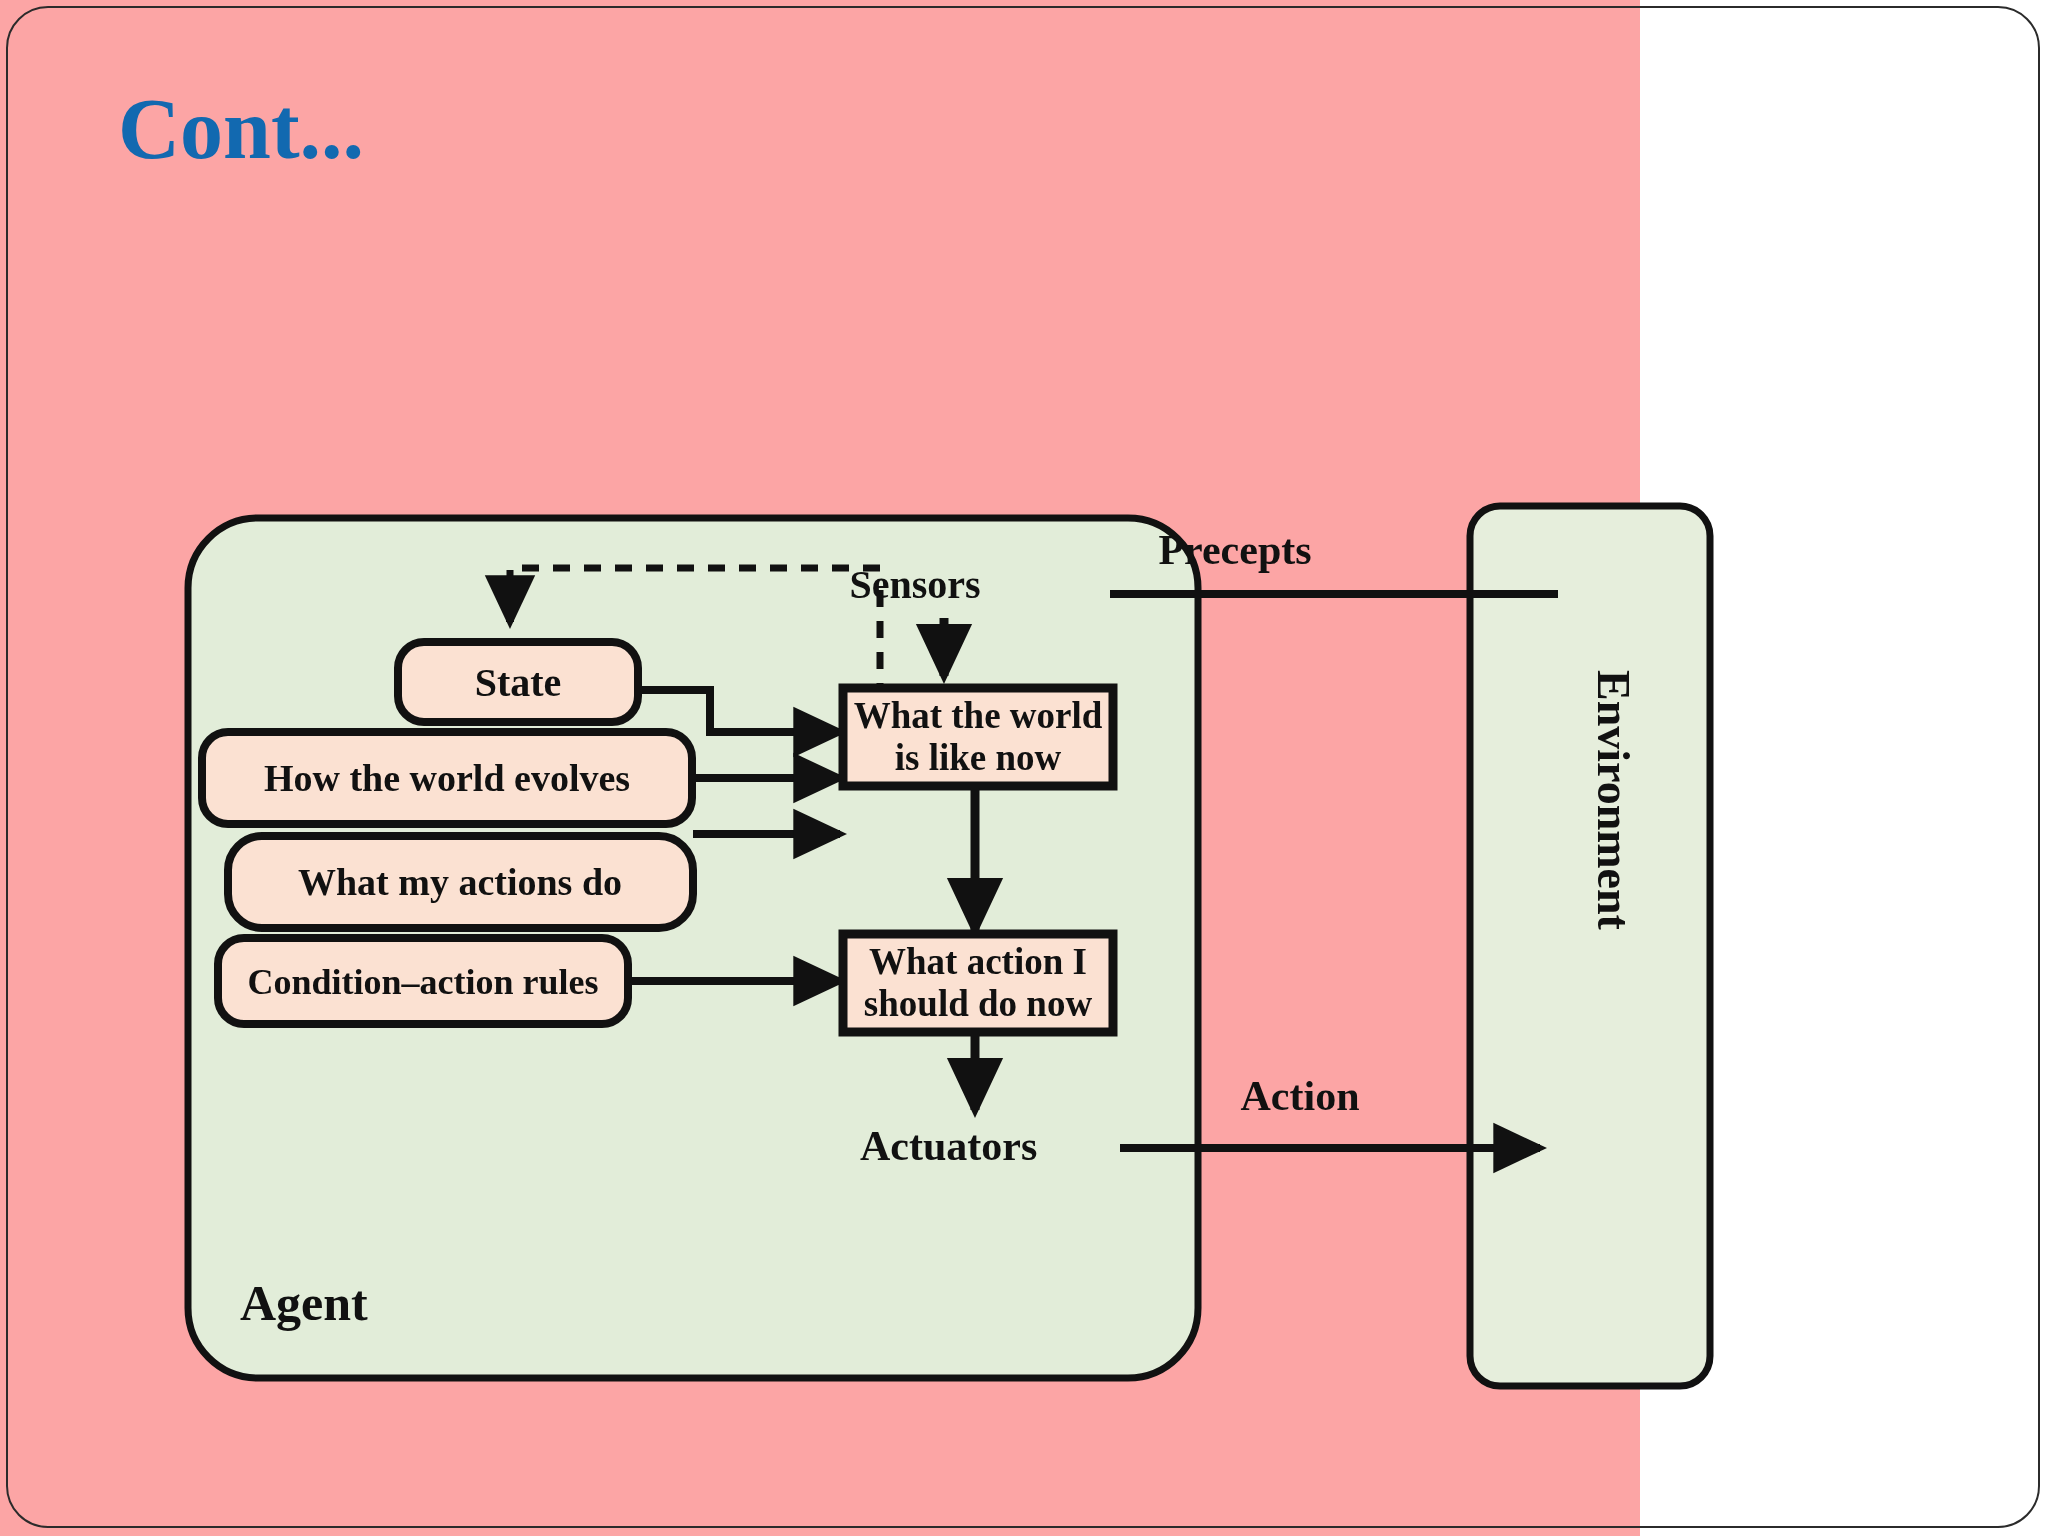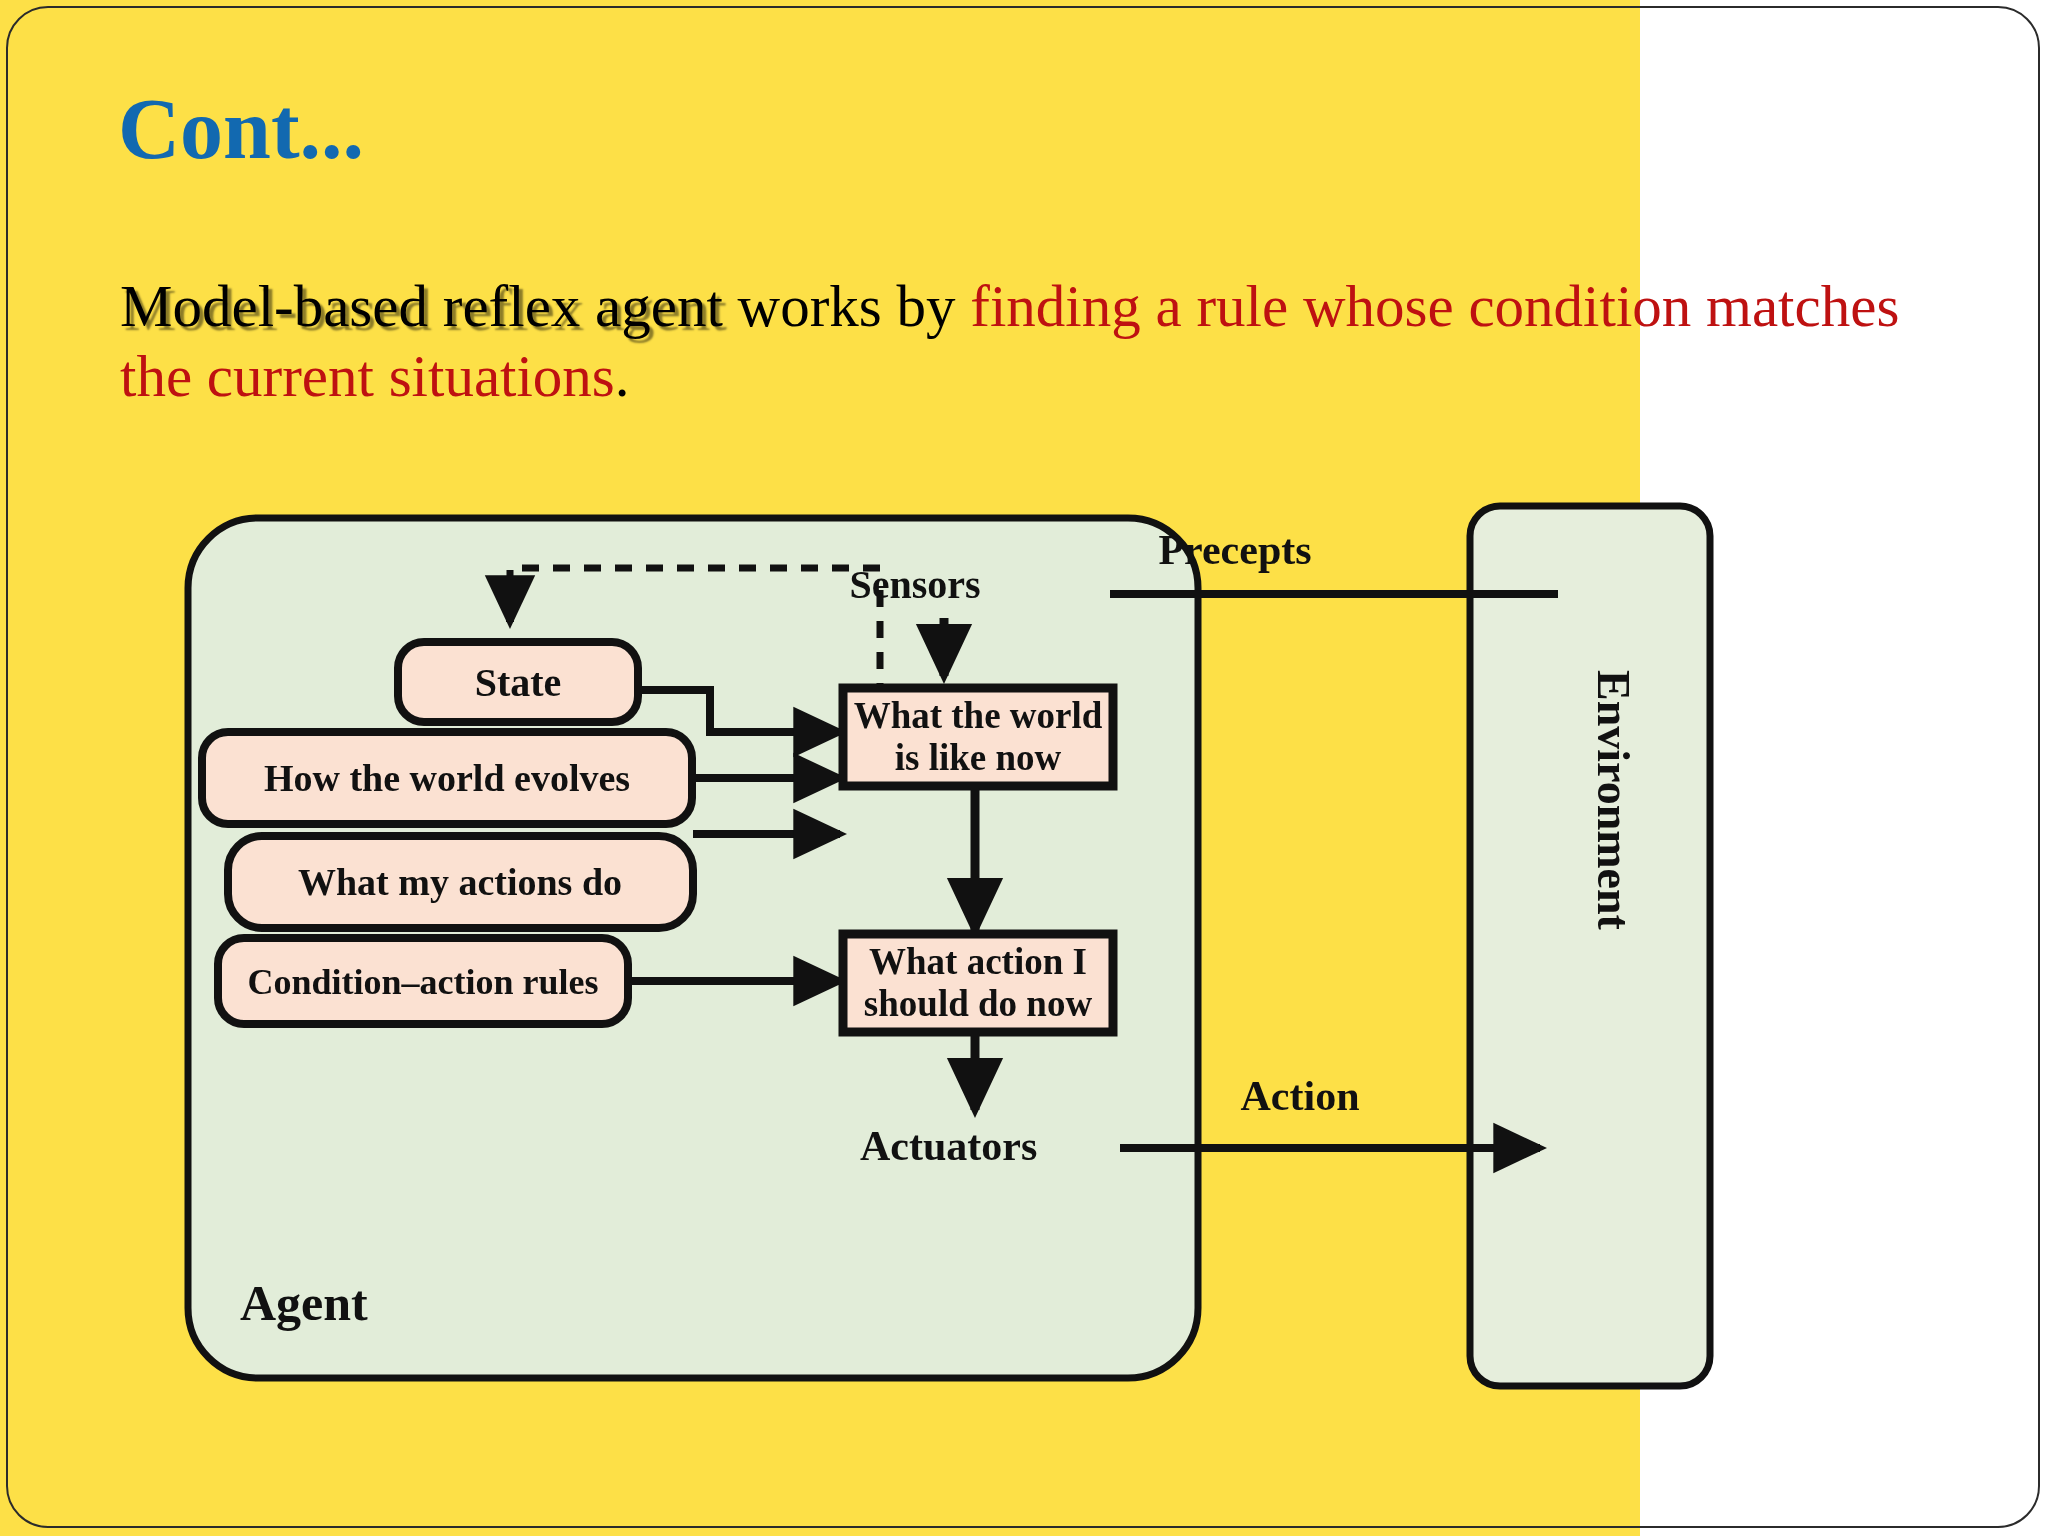--- a/index.html
+++ b/index.html
@@ -11,21 +11,21 @@
     width: 2048px;
     height: 1536px;
     font-family: "Liberation Serif", "DejaVu Serif", serif;
     overflow: hidden;
   }
 
   #slide {
     position: relative;
     width: 1640px;
     height: 1536px;
-    background: #fde047;
+    background: #fca5a5;
     box-sizing: border-box;
   }
 
   
   #slide-frame {
     position: absolute;
     left: 6px;
     top: 6px;
     width: 2034px;
     height: 1522px;
@@ -87,23 +87,20 @@
 </style>
 </head>
 <body>
 
 <div id="slide">
 
   <div id="slide-frame"></div>
 
   <div id="page-title">Cont...</div>
 
-  <div id="body-text">
-    <span class="emph-shadow">Model-based reflex agent</span><span class="black"> works by </span><span class="red">finding a rule whose condition matches the current situations</span><span class="black">.</span>
-  </div>
 
   <div id="diagram-wrap">
     <svg id="diagram" viewBox="0 0 1640 920" xmlns="http://www.w3.org/2000/svg">
       <defs>
         <marker id="arrowSolid" viewBox="0 0 12 12" refX="10" refY="6" markerWidth="7" markerHeight="7" orient="auto-start-reverse">
           <path d="M 0 0.6 L 11.5 6 L 0 11.4 z" fill="#111111"></path>
         </marker>
       </defs>
 
       <rect x="8" y="18" width="1010" height="860" rx="70" ry="70" fill="#E2EDD9" stroke="#111111" stroke-width="7"></rect>

